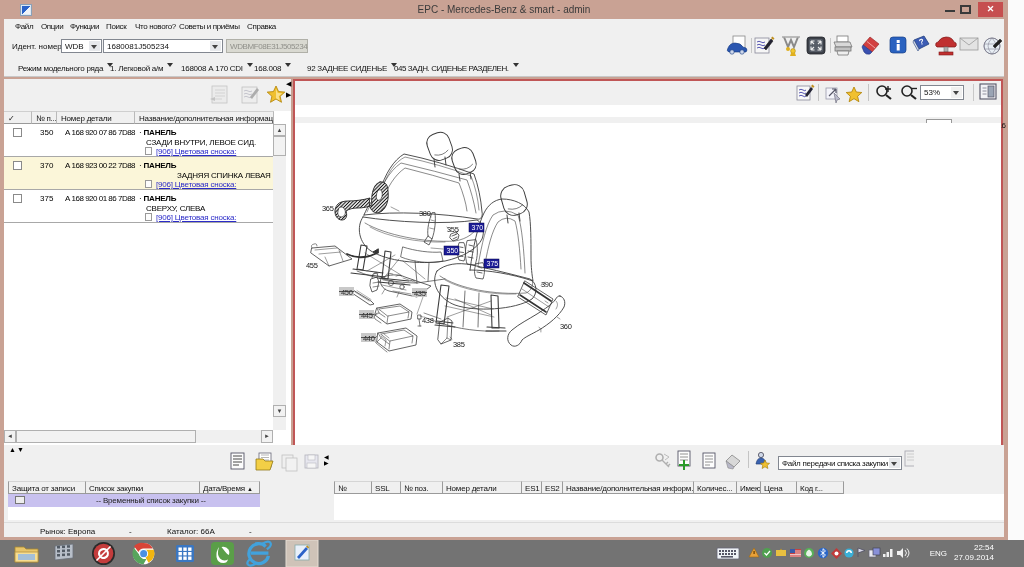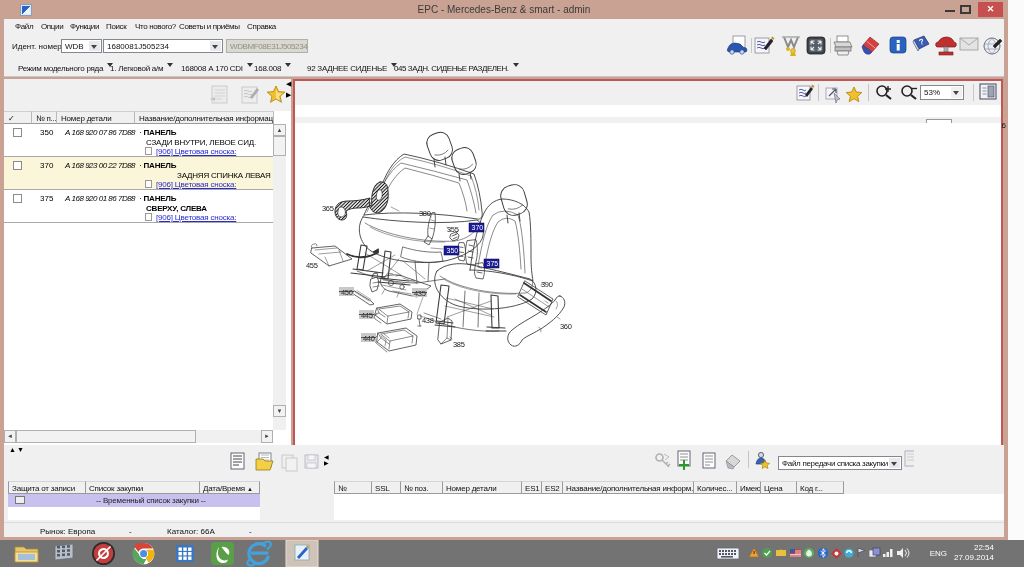--- a/index.html
+++ b/index.html
@@ -29,21 +29,21 @@
 #modelrow span{position:absolute;top:5px;white-space:nowrap;letter-spacing:-0.25px;}
 .da:after{content:"";display:inline-block;margin-left:4px;vertical-align:1px;border:3px solid transparent;border-top:4px solid #333;letter-spacing:0;}
 
 #lpanel{position:absolute;left:4px;top:79px;width:287px;height:366px;background:#fff;}
 #lptool{position:absolute;left:0;top:0;width:287px;height:32px;background:#f0f0f0;}
 #lptable{position:absolute;left:0;top:32px;width:287px;height:334px;background:#fff;}
 .th{position:absolute;top:0;height:13px;background:#f0f0f0;border-right:1px solid #b9b9b9;border-bottom:1px solid #9a9a9a;border-top:1px solid #cfcfcf;color:#111;padding-top:2px;padding-left:4px;letter-spacing:-0.2px;white-space:nowrap;overflow:hidden;}
 .row{position:absolute;left:0;width:270px;height:33px;border-bottom:1px solid #a8a8a8;}
 .cb{position:absolute;left:9px;top:4px;width:9px;height:9px;background:#fff;border:1px solid #8a8a8a;}
 .pn{position:absolute;left:36px;top:4px;}
-.pd{position:absolute;left:61px;top:4px;letter-spacing:-0.5px;font-style:italic;}
+.pd{position:absolute;left:61px;top:4px;letter-spacing:-0.5px;}
 .nm{position:absolute;left:135px;top:4px;line-height:10px;letter-spacing:-0.2px;}
 .lnk{position:absolute;left:152px;top:23px;color:#2b2bc8;text-decoration:underline;letter-spacing:-0.2px;}
 .lico{position:absolute;left:141px;top:23px;width:7px;height:8px;background:#fdfdfd;border:1px solid #999;}
 
 .sb{position:absolute;background:#f0f0f0;}
 .sbtn{position:absolute;background:#f2f2f2;border:1px solid #b0b0b0;font-size:6px;color:#444;text-align:center;overflow:hidden;line-height:11px;}
 
 #rpanel{position:absolute;left:293px;top:79px;width:710px;height:366px;background:#fff;border:2px solid #c05656;}
 #rptool{position:absolute;left:0;top:0;width:706px;height:24px;background:#f0f0f0;}
 #rpnums{position:absolute;left:0;top:36px;width:706px;height:18px;background:#f0f0f0;border-bottom:4px solid #ec4899;color:#111;padding-left:40px;}
@@ -213,21 +213,21 @@
           <div class="pn">370</div>
           <div class="pd">А 168 923 00 22 7D88</div>
         <div class="nm">·&nbsp;<b>ПАНЕЛЬ</b><br><span style="padding-left:7px;margin-left:31px;">ЗАДНЯЯ СПИНКА ЛЕВАЯ</span></div>
         <div class="lico"></div>
           <div class="lnk">[906] Цветовая сноска:</div>
       </div>
       <div class="row" style="top:79px;background:#fff;">
         <div class="cb"></div>
           <div class="pn">375</div>
           <div class="pd">А 168 920 01 86 7D88</div>
-        <div class="nm">·&nbsp;<b>ПАНЕЛЬ</b><br><span style="padding-left:7px;font-weight:bold;">СВЕРХУ, СЛЕВА</span></div>
+        <div class="nm">·&nbsp;<b>ПАНЕЛЬ</b><br><span style="padding-left:7px;">СВЕРХУ, СЛЕВА</span></div>
         <div class="lico"></div>
           <div class="lnk">[906] Цветовая сноска:</div>
       </div>
       <div class="sb" style="left:269px;top:13px;width:13px;height:306px;"></div>
       <div class="sbtn" style="left:269px;top:13px;width:13px;height:12px;">▲</div>
       <div class="sbtn" style="left:269px;top:25px;width:13px;height:20px;"></div>
       <div class="sbtn" style="left:269px;top:294px;width:13px;height:12px;">▼</div>
       <div class="sb" style="left:0px;top:319px;width:269px;height:13px;"></div>
       <div class="sbtn" style="left:0px;top:319px;width:12px;height:13px;">◄</div>
       <div class="sbtn" style="left:12px;top:319px;width:180px;height:13px;"></div>

